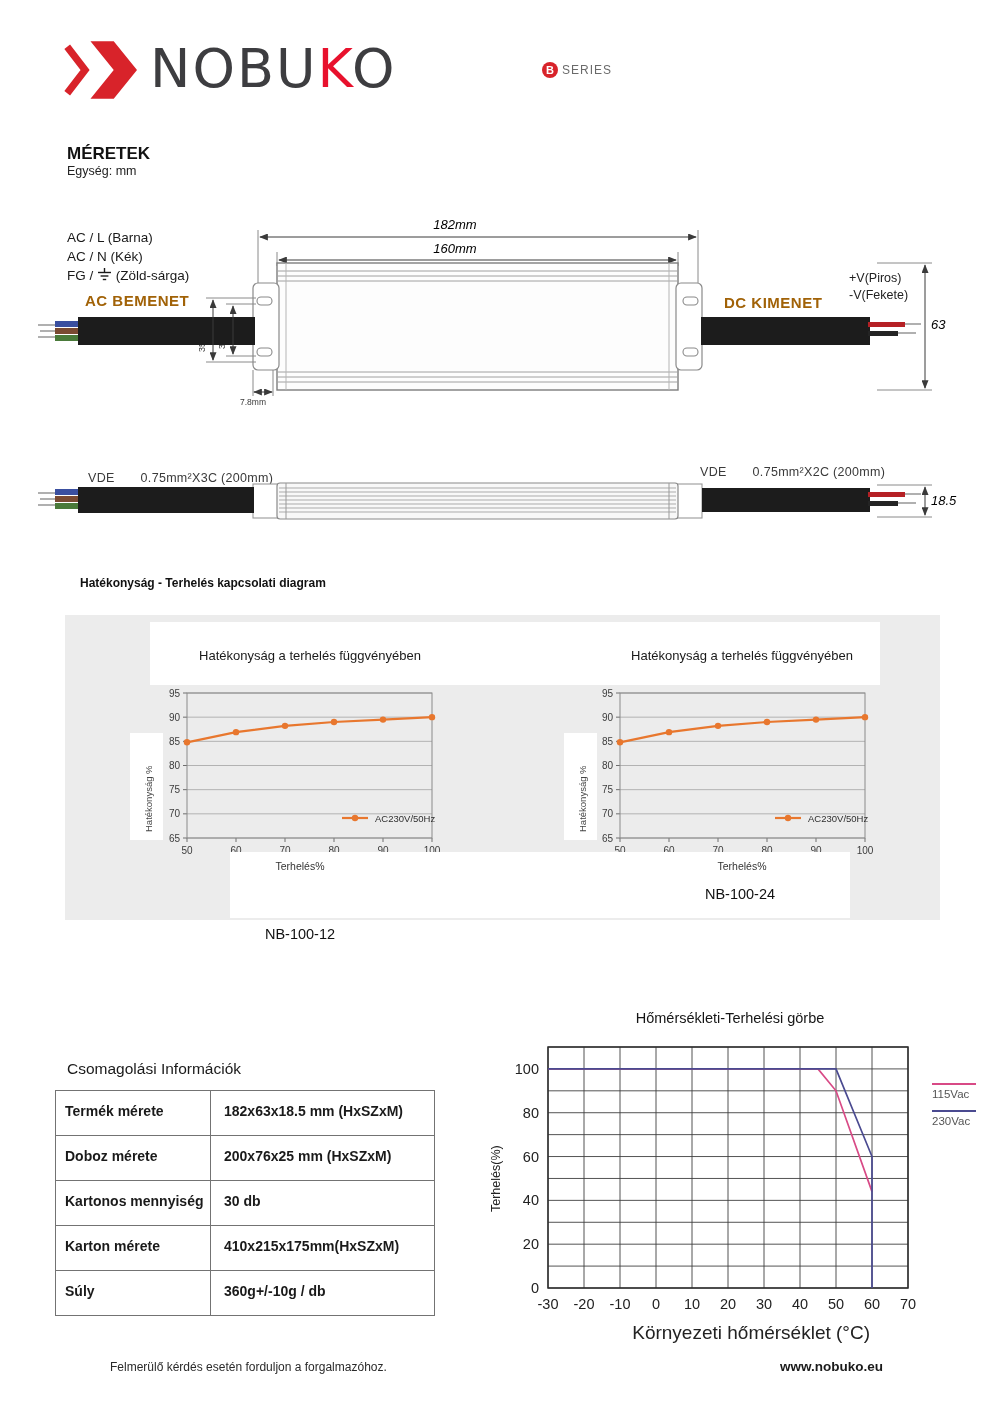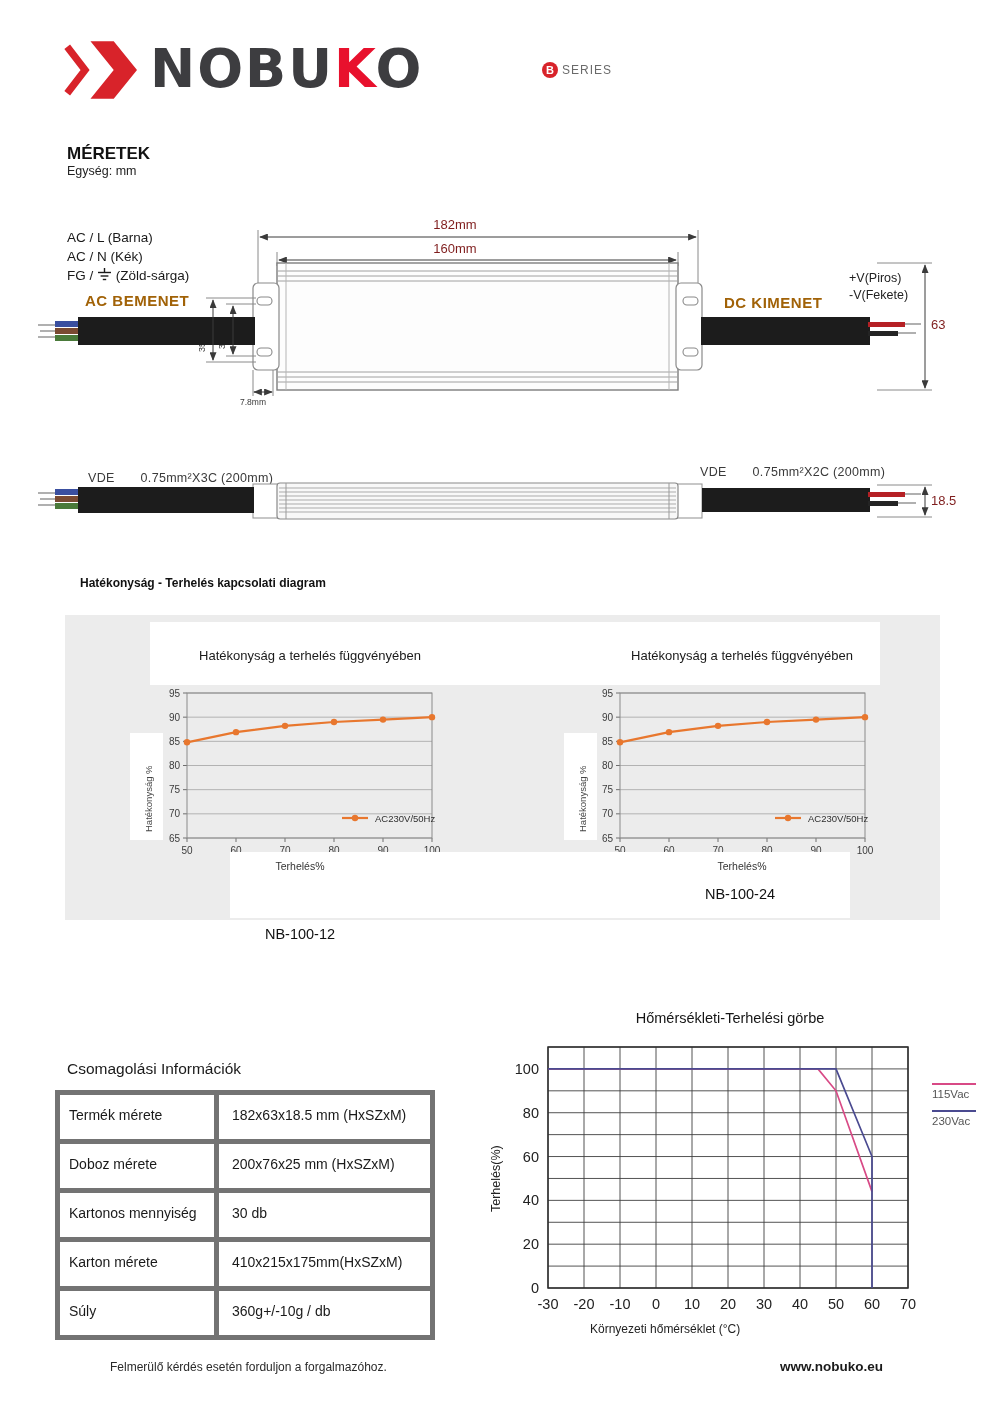--- a/index.html
+++ b/index.html
@@ -1,51 +1,51 @@
 <!DOCTYPE html>
 <html><head>
 <meta charset="utf-8">
 <style>
   html,body{margin:0;padding:0;background:#fff;}
   .page{position:relative;width:1000px;height:1414px;background:#ffffff;overflow:hidden;
         font-family:"Liberation Sans","DejaVu Sans",sans-serif;color:#222;}
   .abs{position:absolute;}
   
-  .brand{font-family:"DejaVu Sans","Liberation Sans",sans-serif;font-weight:700;
+  .brand{font-family:"DejaVu Sans","Liberation Sans",sans-serif;font-weight:400;
          font-size:54px;letter-spacing:2px;color:#3d3d40;line-height:1;}
   .brand .k{color:#e8112d;}
   .badge-circle{display:inline-block;width:16px;height:16px;border-radius:50%;background:#d8232a;
                 color:#fff;font-size:11px;font-weight:bold;text-align:center;line-height:16px;vertical-align:middle;}
   .badge-text{font-size:12px;color:#6a6a6a;letter-spacing:1px;vertical-align:middle;margin-left:4px;}
   
   .sec-title{font-size:17px;font-weight:bold;color:#111;}
   .small-note{font-size:12.5px;color:#222;}
   .wire-labels{font-size:13.5px;line-height:19px;color:#1a1a1a;}
   .red-label{color:#a16207;font-weight:bold;font-size:15px;letter-spacing:.5px;}
-  .dim-text{font-size:13px;color:#7f1d1d;}
+  .dim-text{font-size:13px;color:#000000;font-style:italic;}
   .dim-small{font-size:8.5px;color:#3a3a3a;}
   .vdim{font-size:9px;color:#3a3a3a;transform:rotate(-90deg);transform-origin:left top;white-space:nowrap;}
   .vde{font-size:12.5px;color:#3a3a3a;letter-spacing:.3px;}
   .vde .spec{margin-left:26px;}
   
   .panel{background:#ececec;}
   .whitebox{background:#ffffff;}
   .chart-title{font-size:13px;color:#1a1a1a;text-align:center;}
   .ylab-rot{font-size:9.5px;color:#444;transform:rotate(-90deg);transform-origin:left top;white-space:nowrap;}
   .xlab{font-size:10.5px;color:#333;text-align:center;}
   .model{font-size:14.5px;color:#111;text-align:center;}
   .temp-title{font-size:14.5px;color:#151515;text-align:center;}
   .temp-ylab{font-size:12.5px;color:#222;transform:rotate(-90deg);transform-origin:left top;white-space:nowrap;}
-  .temp-xlab{font-size:12px;color:#222;text-align:left;}
+  .temp-xlab{font-size:19px;color:#222;text-align:right;}
   .legend-line{width:44px;border-top:2px solid #999;}
   .legend-text{font-size:11.5px;color:#555;margin-top:3px;}
   
   .pack-title{font-size:15.5px;color:#1a1a1a;}
   table.pack{border-collapse:collapse;width:380px;}
-  table.pack td{border:5px solid #737373;font-size:14px;color:#1a1a1a;height:40px;padding:0 0 4px 9px;}
+  table.pack td{border:1px solid #737373;font-size:14px;color:#1a1a1a;height:40px;padding:0 0 4px 9px;font-weight:bold;}
   table.pack td.val{padding-left:13px;}
   
   .foot-note{font-size:12px;color:#2a2a2a;}
   .foot-site{font-size:13.5px;font-weight:bold;color:#1a1a1a;text-decoration:none;}
 </style>
 </head>
 <body>
 
 <div class="page">
 

